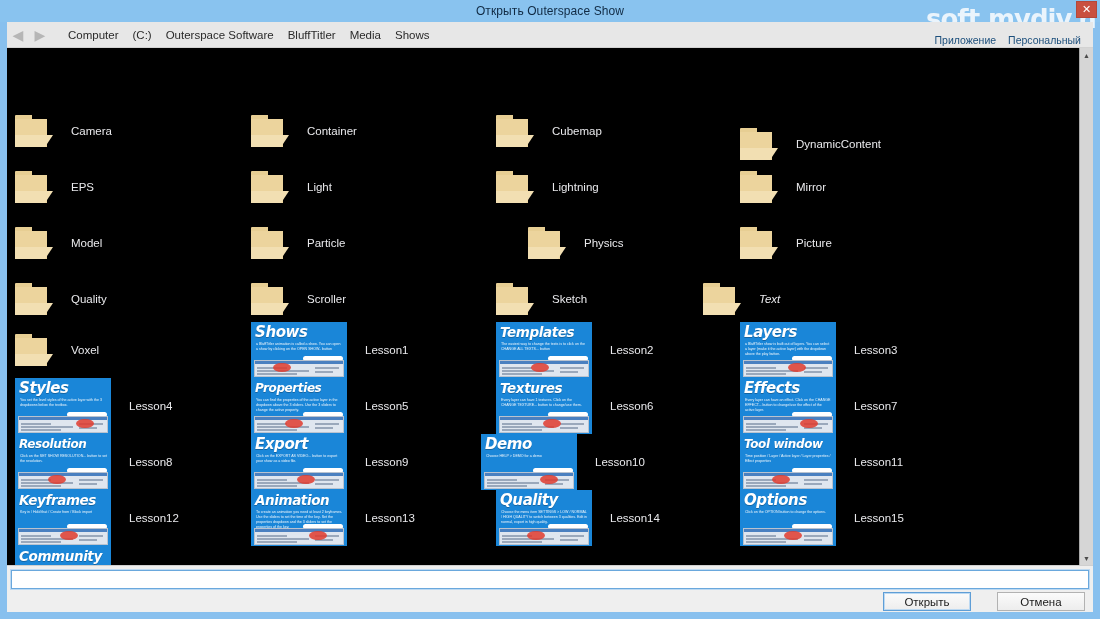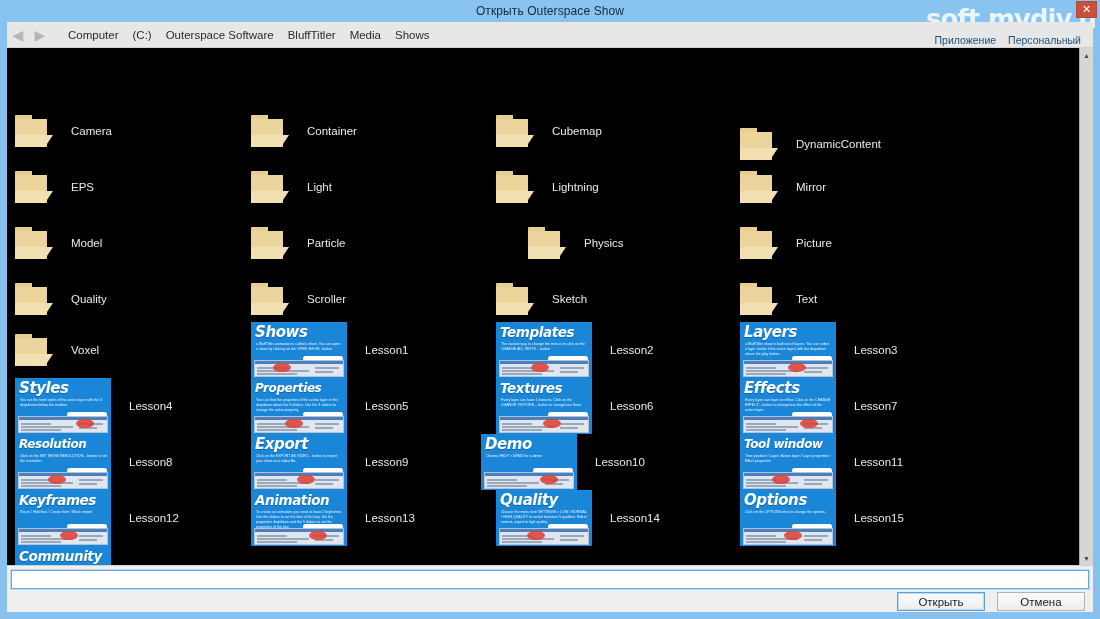--- a/index.html
+++ b/index.html
@@ -201,21 +201,21 @@
     background: #ffffff;
     border: 1px solid #6aa8dd;
     outline: 1px solid #bcd9f2;
     font-family: "Liberation Sans", sans-serif;
     font-size: 12px;
     padding: 0 4px;
     color: #000;
   }
   #buttons {
     position: absolute; right: 8px; top: 26px;
-    display: flex; gap: 12px;
+    display: flex; gap: 26px;
   }
   .dlg-btn {
     width: 88px; height: 19px;
     font-family: "Liberation Sans", sans-serif;
     font-size: 11.5px;
     color: #1a1a1a;
     background: linear-gradient(#fbfbfb, #ededed);
     border: 1px solid #b2b2b2;
     cursor: pointer;
   }
@@ -369,21 +369,21 @@
           <div class="cell-label">Scroller</div>
         </div>
         <div class="cell" style="left: 489px; top: 223px; height: 56px;">
           <div class="folder-icon">
             <div class="tab"></div>
             <div class="body"></div>
             <div class="flap"></div>
           </div>
           <div class="cell-label">Sketch</div>
         </div>
-        <div class="cell" style="left: 733px; top: 223px; height: 56px;">
+        <div class="cell" style="left: 696px; top: 223px; height: 56px; font-style: italic;">
           <div class="folder-icon">
             <div class="tab"></div>
             <div class="body"></div>
             <div class="flap"></div>
           </div>
           <div class="cell-label">Text</div>
         </div>
         <div class="cell" style="left: 8px; top: 274px; height: 56px;">
           <div class="folder-icon">
             <div class="tab"></div>

